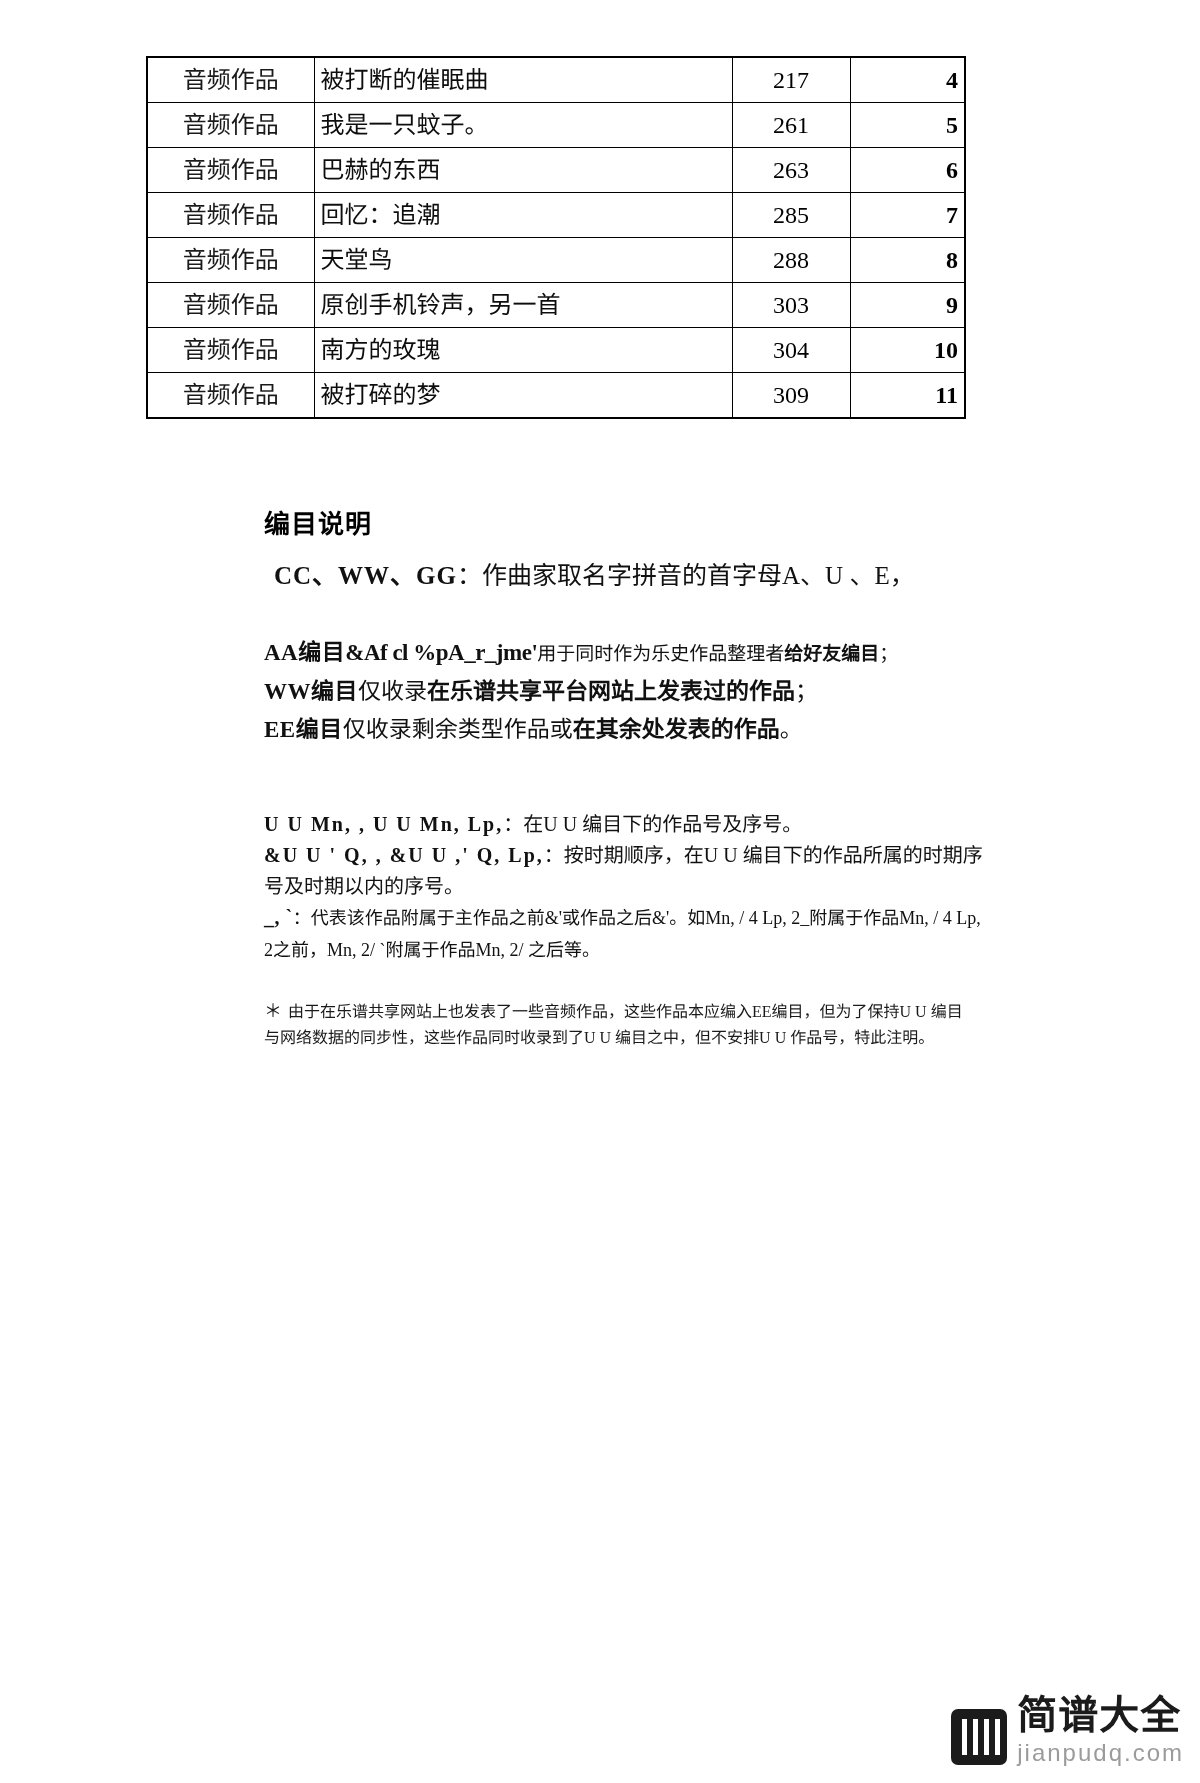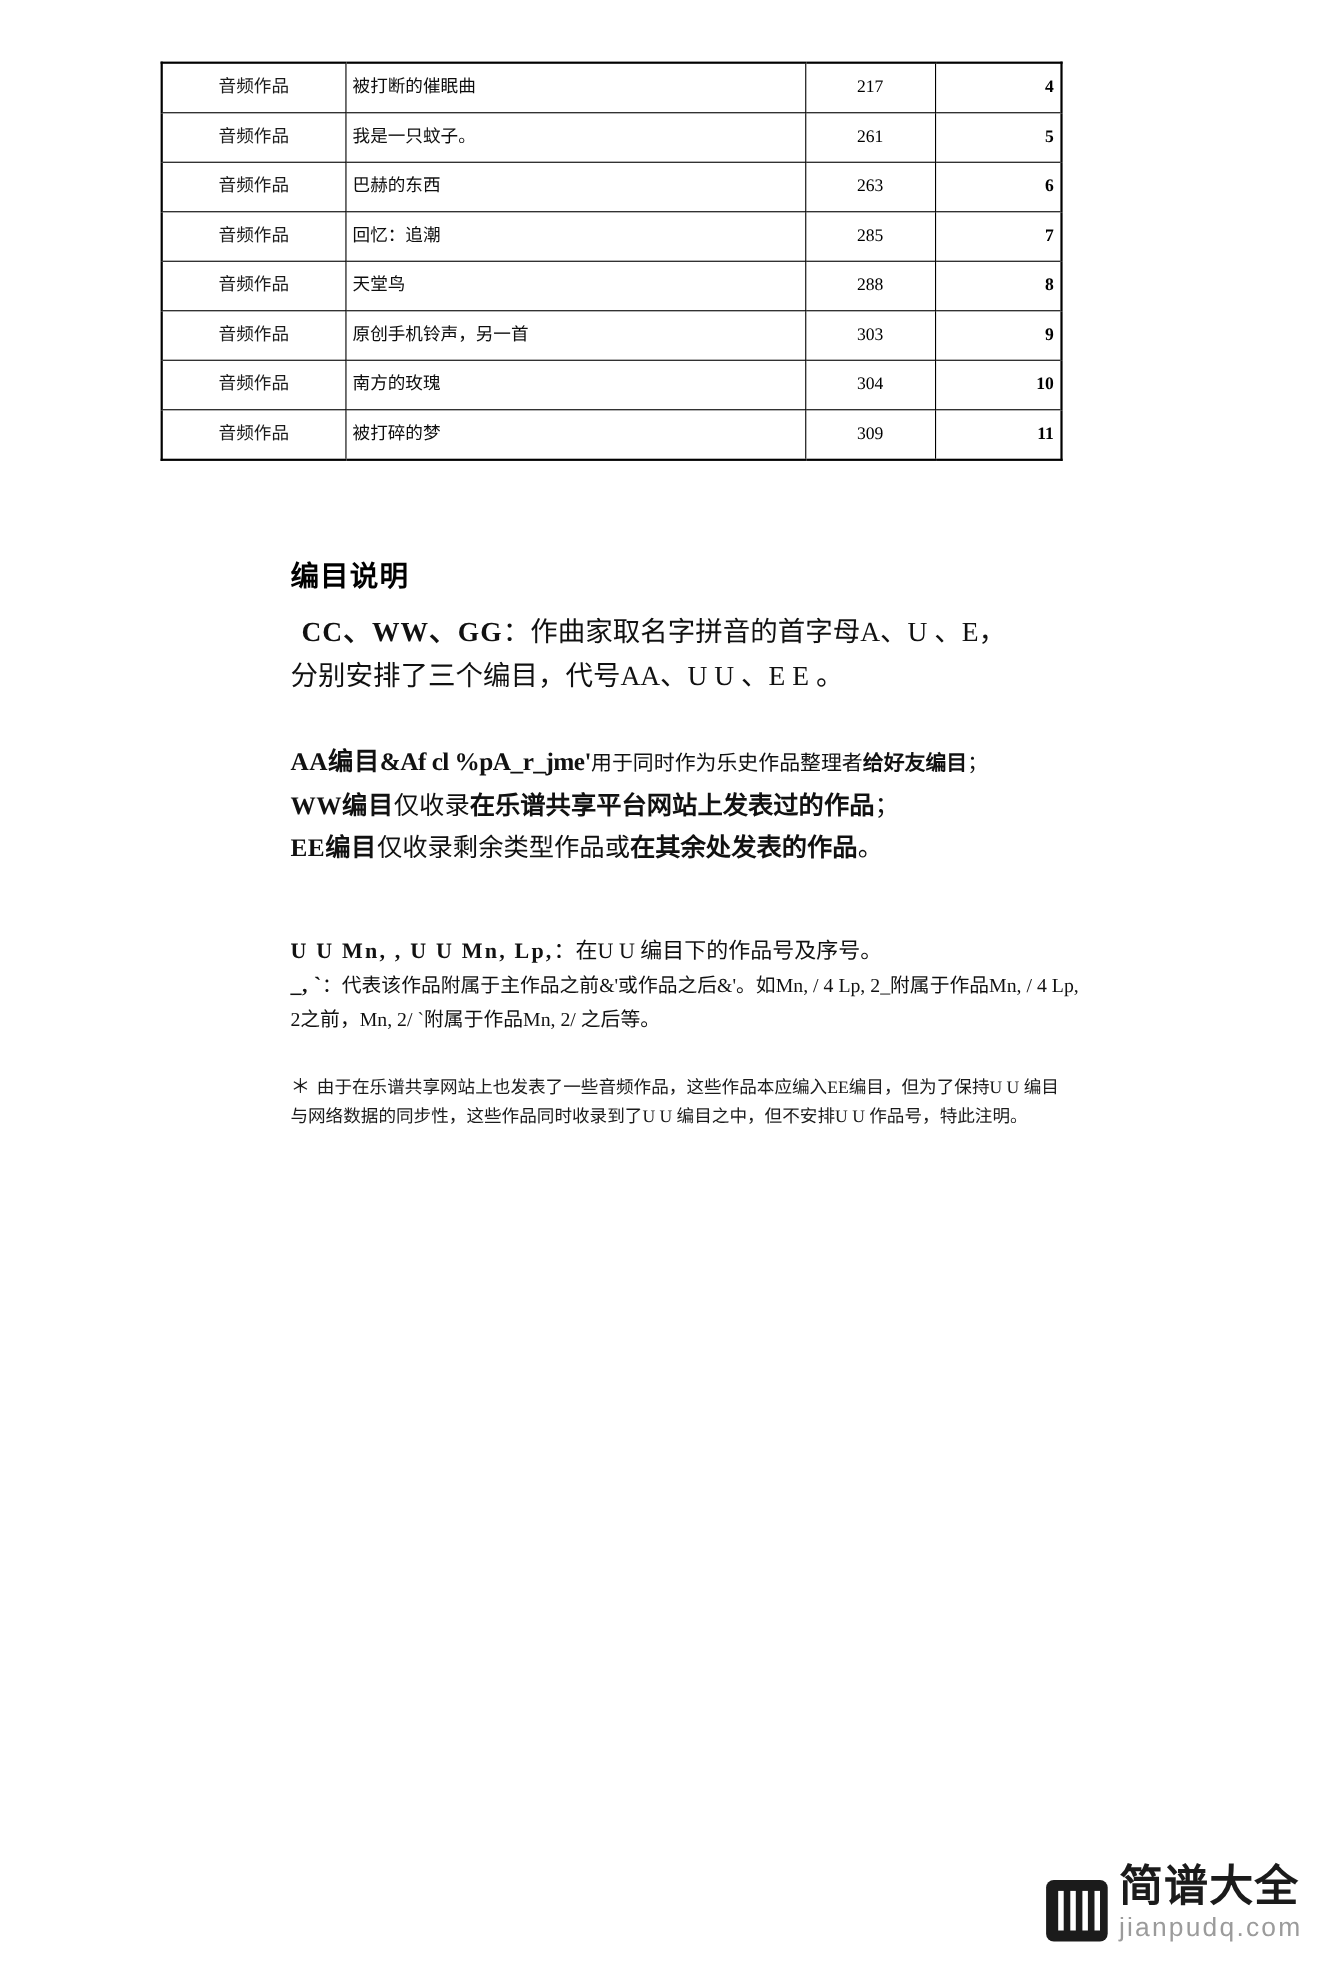--- a/index.html
+++ b/index.html
@@ -32,21 +32,21 @@
   }
   table.works-table col.c-type  { width: 167px; }
   table.works-table col.c-title { width: 418px; }
   table.works-table col.c-num   { width: 118px; }
   table.works-table col.c-seq   { width: 115px; }
 
   table.works-table td {
     border: 1px solid #000;
     height: 44px;
     padding: 0 6px;
-    font-size: 16px;
+    font-size: 24px;
     line-height: 44px;
     vertical-align: middle;
     white-space: nowrap;
     overflow: hidden;
   }
   td.cell-type {
     text-align: center;
     font-size: 19px;
     color: #1a1a1a;
     border-right-width: 2.5px;
@@ -247,21 +247,20 @@
     </tbody>
   </table>
 </div>
 
 <div class="notes">
 
   <div class="notes-heading">编目说明</div>
 
   <div class="para-big">
     <span class="code">CC、WW、GG</span><span>：作曲家取名字拼音的首字母A、U 、E，</span><br>
-    <span>分别安排了三个编目，代号AA、U U 、E E 。</span>
   </div>
 
   <div class="block-catalogs">
 
     <div class="cat-line">
       <span class="cat-key">AA编目</span><span class="cat-mono">&amp;Af cl %pA_r_jme'</span><span class="cat-small cat-norm">用于同时作为乐史作品整理者</span><span class="cat-small cat-bold">给好友编目</span><span class="cat-small">；</span>
     </div>
 
     <div class="cat-line">
       <span class="cat-key">WW编目</span><span class="cat-norm">仅收录</span><span class="cat-bold">在乐谱共享平台网站上发表过的作品</span><span>；</span>
@@ -272,20 +271,23 @@
     </div>
 
   </div>
 
   <div class="block-notation">
 
     <div class="note-line">
       <span class="note-sym sp">U U  Mn, , U U  Mn, Lp,</span><span>：在U U 编目下的作品号及序号。</span>
     </div>
 
+    <div class="note-line">
+      <span class="note-sym sp">&amp;U U ' Q, , &amp;U U ,' Q, Lp,</span><span>：按时期顺序，在U U 编目下的作品所属的时期序号及时期以内的序号。</span>
+    </div>
 
     <div class="note-line">
       <span class="note-sym">_, `</span><span class="note-sym-sm">：代表该作品附属于主作品之前&amp;'或作品之后&amp;'。如Mn, / 4 Lp, 2_附属于作品Mn, / 4 Lp, 2之前，Mn, 2/ `附属于作品Mn, 2/ 之后等。</span>
     </div>
 
   </div>
 
   <div class="footnote">
     <span class="star">＊</span><span>由于在乐谱共享网站上也发表了一些音频作品，这些作品本应编入EE编目，但为了保持U U 编目与网络数据的同步性，这些作品同时收录到了U U 编目之中，但不安排U U 作品号，特此注明。</span>
   </div>

